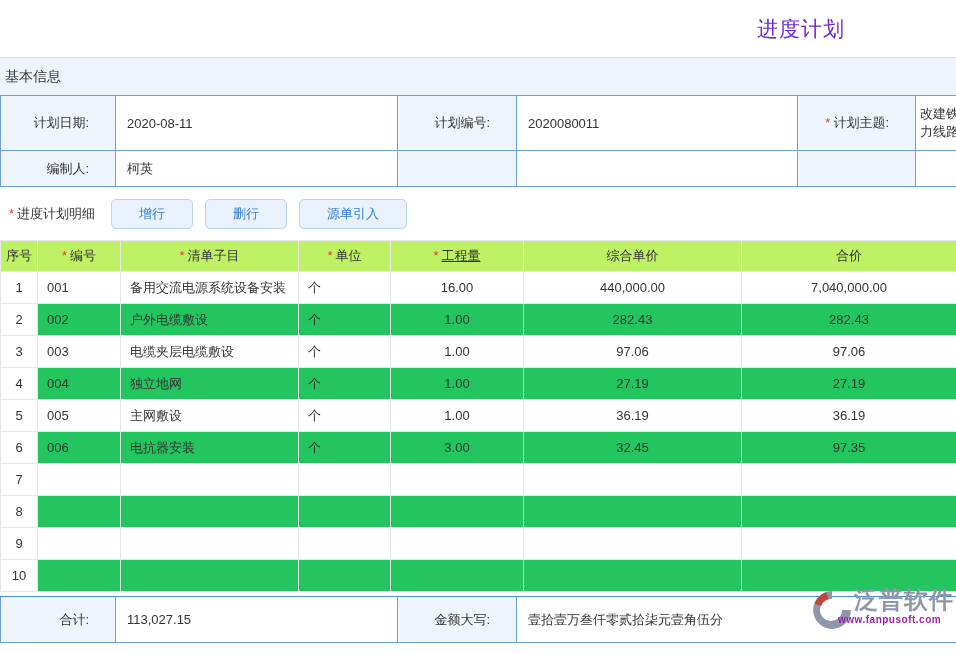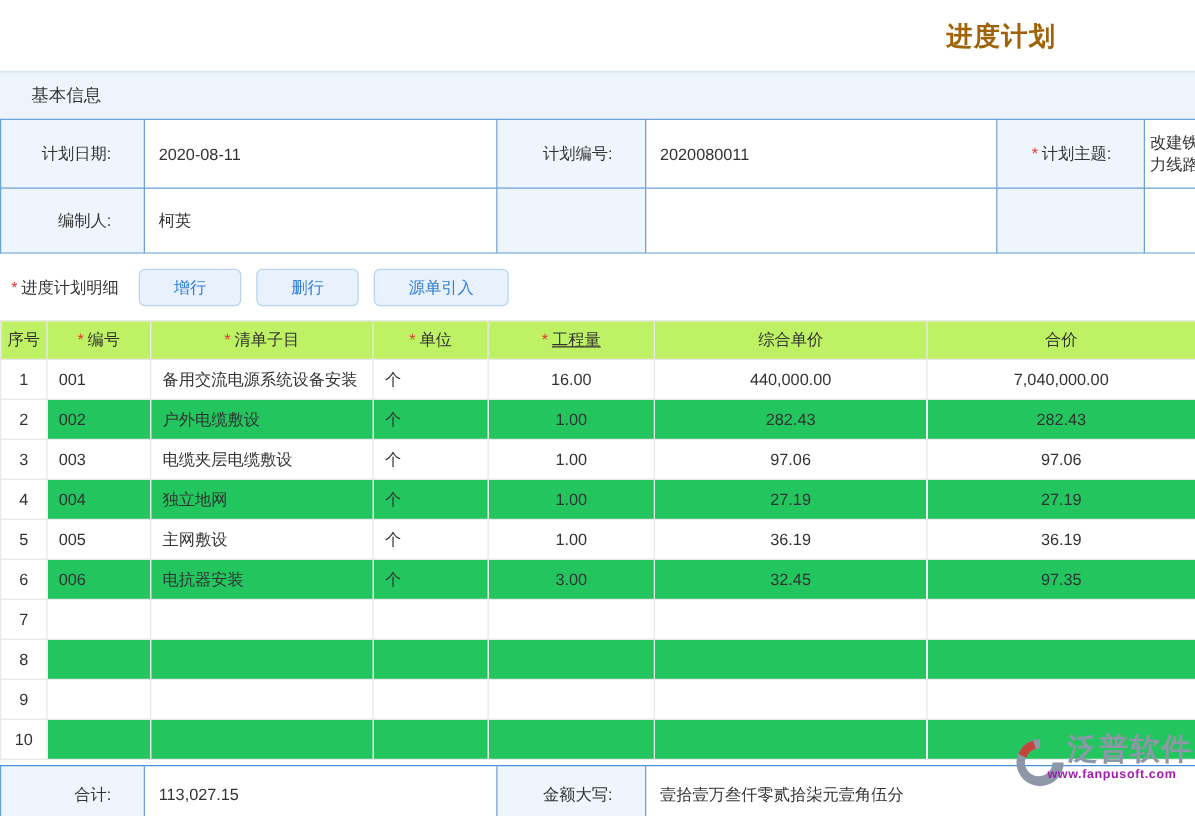--- a/index.html
+++ b/index.html
@@ -4,31 +4,31 @@
 <style>
   * { box-sizing: border-box; margin: 0; padding: 0; }
   html, body { background: #fff; }
   body {
     width: 956px; height: 653px; overflow: hidden; position: relative;
     font-family: "Liberation Sans", "DejaVu Sans", sans-serif;
     font-size: 13px; color: #333;
   }
   
   .title-bar { height: 57px; display: flex; align-items: center; justify-content: flex-end; padding-right: 111px; }
-  .title-bar h1 { font-size: 21px; font-weight: bold; color: #a16207; letter-spacing: 1px; }
+  .title-bar h1 { font-size: 21px; font-weight: normal; color: #6d28d9; letter-spacing: 1px; }
   
   .section-bar {
     height: 38px; background: #eef4fc; border-top: 1px solid #cfe0f2;
-    display: flex; align-items: center; padding-left: 25px; font-size: 14px; color: #333;
+    display: flex; align-items: center; padding-left: 5px; font-size: 14px; color: #333;
   }
   
   .form-table { border-collapse: collapse; table-layout: fixed; width: 956px; }
   .form-table td { border: 1px solid #6aa1d8; font-size: 13px; overflow: hidden; }
   .form-table tr.fr1 td { height: 55px; }
-  .form-table tr.fr2 td { height: 52px; }
+  .form-table tr.fr2 td { height: 36px; }
   .flabel { background: #eef5fd; text-align: right; padding-right: 26px; white-space: nowrap; }
   .fvalue { background: #fff; text-align: left; padding-left: 11px; }
   .subject-cell { padding: 0; }
   .subject-cell span { display: block; width: 42px; margin-left: 4px; word-break: break-all; line-height: 18px; }
   .req { color: #e53935; margin-right: 3px; }
   
   .toolbar { height: 53px; display: flex; align-items: center; padding-left: 9px; background: #fff; }
   .toolbar .tlabel { color: #333; }
   .btn {
     margin-left: 12px; background: #e9f2fc; border: 1px solid #b9d4ef; border-radius: 5px;

